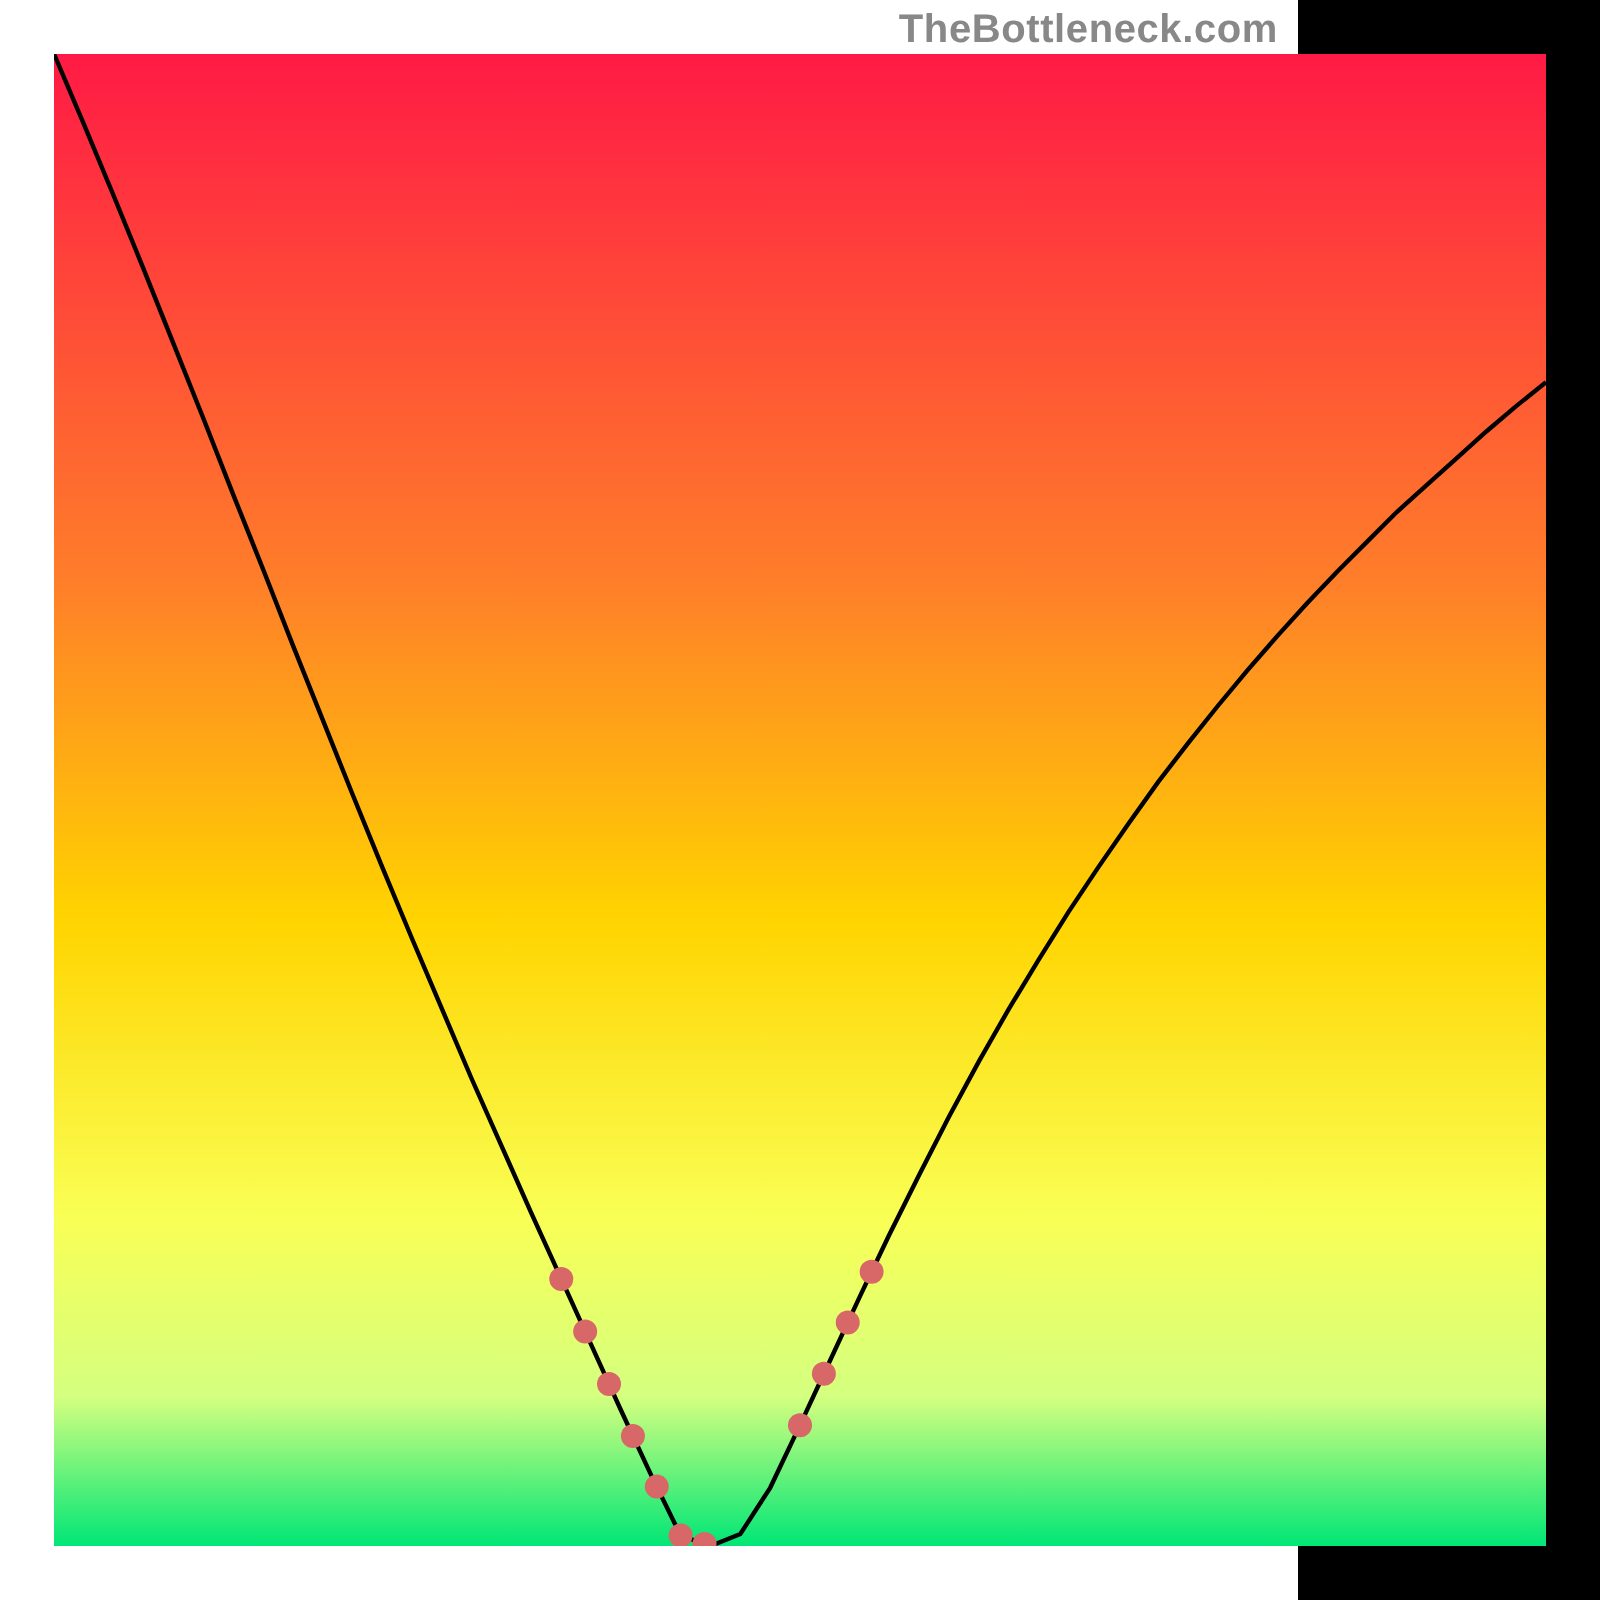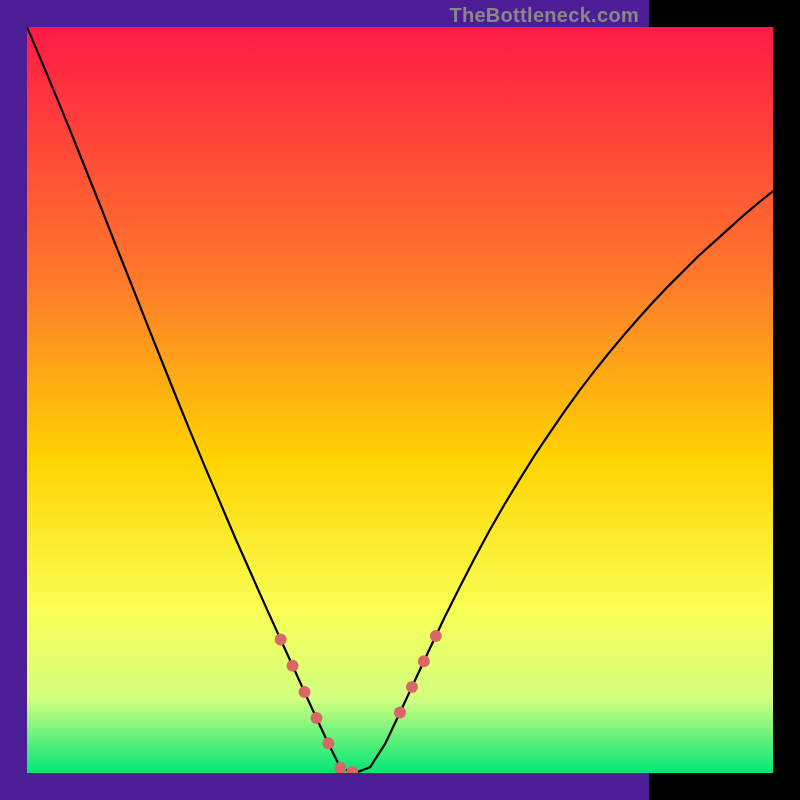--- a/index.html
+++ b/index.html
@@ -9,21 +9,21 @@
     height: 800px;
     background: #000;
     overflow: hidden;
   }
   .frame {
     position: absolute;
     left: 0;
     top: 0;
     width: 649px;
     height: 800px;
-    background: #4c1d95;
+    background: #ffffff;
   }
   .watermark {
     position: absolute;
     top: 4px;
     right: 10px;
     font-family: Arial, Helvetica, sans-serif;
     font-size: 20px;
     font-weight: 600;
     color: #888;
     letter-spacing: 0.3px;

